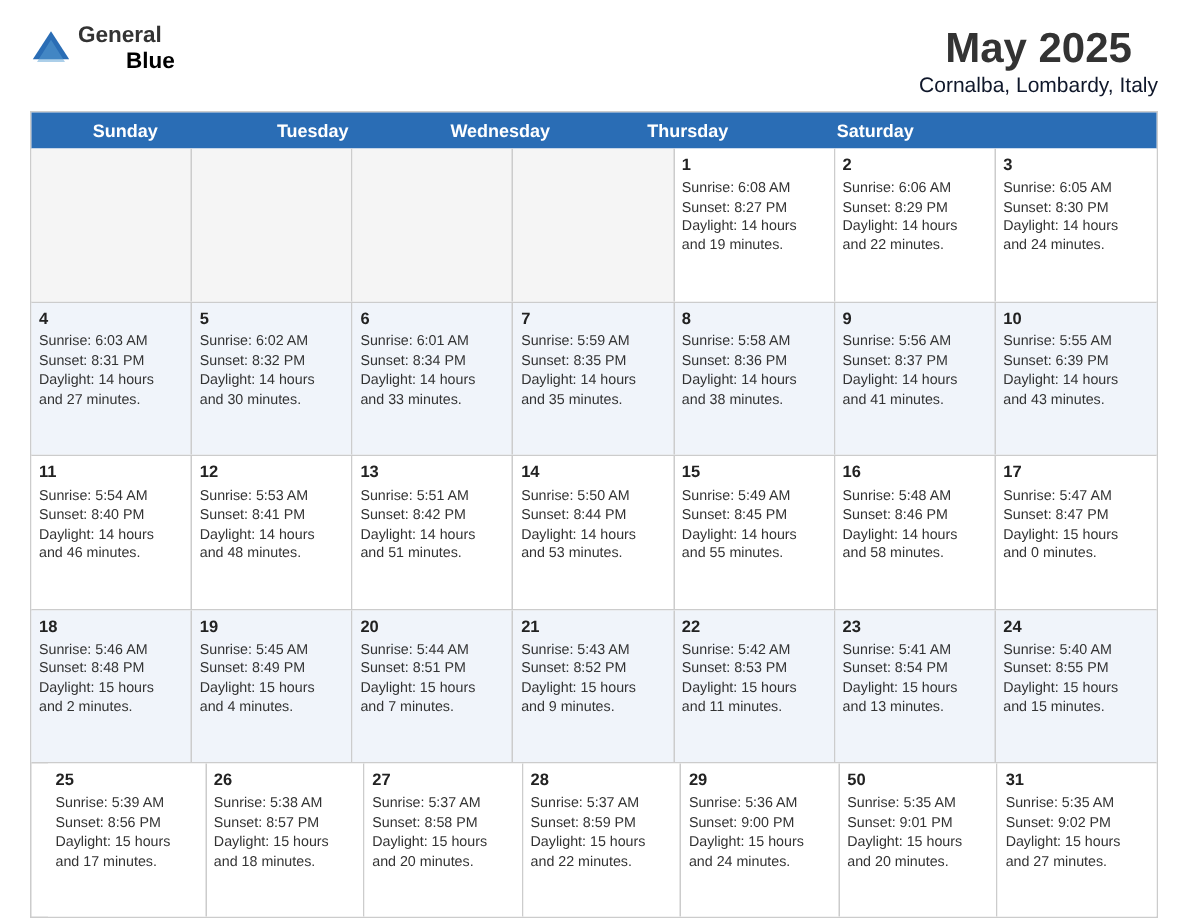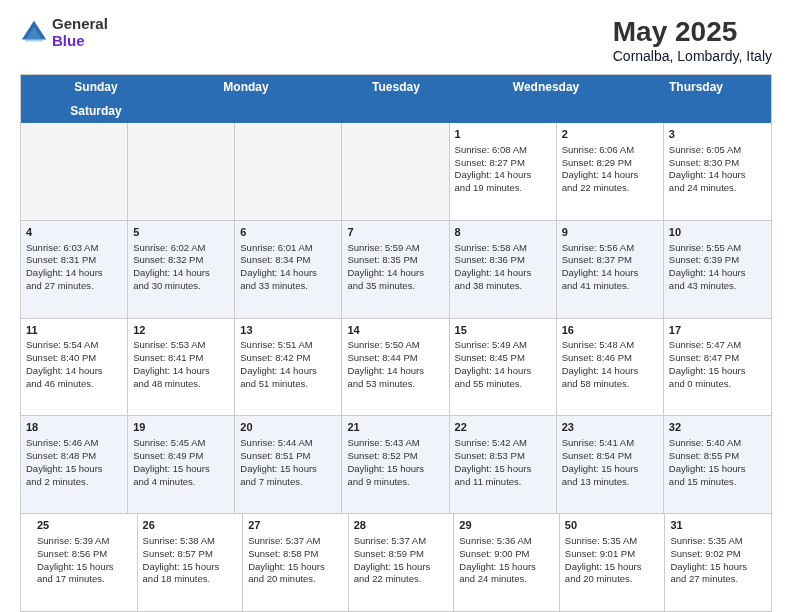--- a/index.html
+++ b/index.html
@@ -34,47 +34,48 @@
       line-height: 1.1;
     }
     .logo-general {
       font-size: 15px;
       font-weight: bold;
       color: #333;
     }
     .logo-blue {
       font-size: 15px;
       font-weight: bold;
-      color: #6d28d9;
+      color: #000000;
+      margin-left: 32px;
     }
     .logo-icon {
       width: 28px;
       height: 28px;
     }
     .title-block {
-      text-align: left;
+      text-align: center;
     }
     .main-title {
       font-size: 28px;
       font-weight: bold;
       color: #333;
     }
     .subtitle {
       font-size: 14px;
       color: #0f172a;
     }
     .calendar {
       flex: 1;
       display: flex;
       flex-direction: column;
       border: 1px solid #ccc;
     }
     .cal-header-row {
       display: grid;
-      grid-template-columns: repeat(5, 1fr);
+      grid-template-columns: repeat(6, 1fr);
       background: #2a6db5;
     }
     .cal-header-cell {
       color: #fff;
       font-size: 12px;
       font-weight: bold;
       text-align: center;
       padding: 5px 2px;
     }
     .cal-body {
@@ -150,21 +151,20 @@
     </div>
     <div class="title-block">
       <div class="main-title">May 2025</div>
       <div class="subtitle">Cornalba, Lombardy, Italy</div>
     </div>
   </div>
 
   <div class="calendar">
     <div class="cal-header-row">
     <div class="cal-header-cell">Sunday</div>
-        <div class="cal-header-cell">Monday</div>
         <div class="cal-header-cell">Tuesday</div>
         <div class="cal-header-cell">Wednesday</div>
         <div class="cal-header-cell">Thursday</div>
         <div class="cal-header-cell">Saturday</div>
       </div>
     <div class="cal-body">
     <div class="cal-row">
           <div class="cal-cell empty"></div>
           <div class="cal-cell empty"></div>
           <div class="cal-cell empty"></div>
@@ -330,21 +330,21 @@
             <div>and 11 minutes.</div>
           </div>
           <div class="cal-cell alt-row">
             <span class="day-num">23</span>
             <div>Sunrise: 5:41 AM</div>
             <div>Sunset: 8:54 PM</div>
             <div>Daylight: 15 hours</div>
             <div>and 13 minutes.</div>
           </div>
           <div class="cal-cell alt-row">
-            <span class="day-num">32</span>
+            <span class="day-num">24</span>
             <div>Sunrise: 5:40 AM</div>
             <div>Sunset: 8:55 PM</div>
             <div>Daylight: 15 hours</div>
             <div>and 15 minutes.</div>
           </div>
         </div>
         <div class="cal-row">
           <div class="cal-cell">
             <span class="day-num">25</span>
             <div>Sunrise: 5:39 AM</div>

